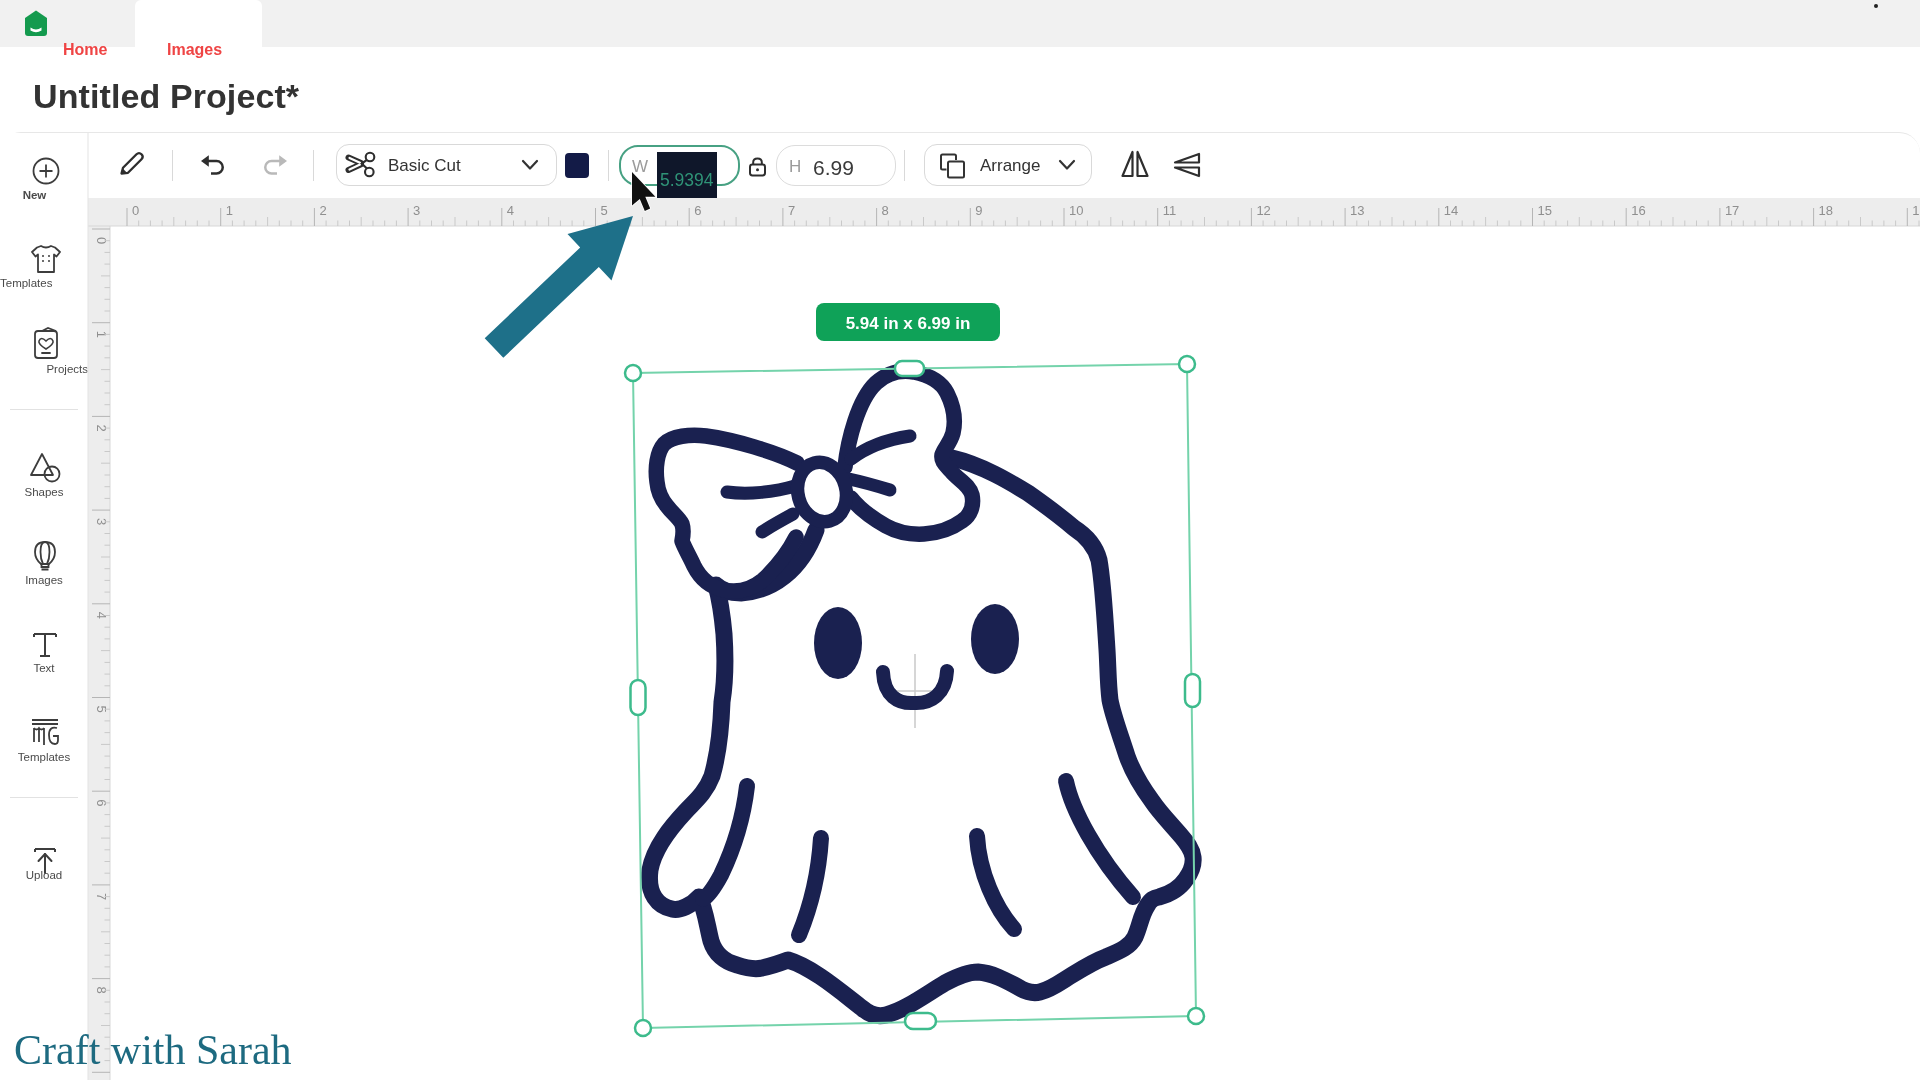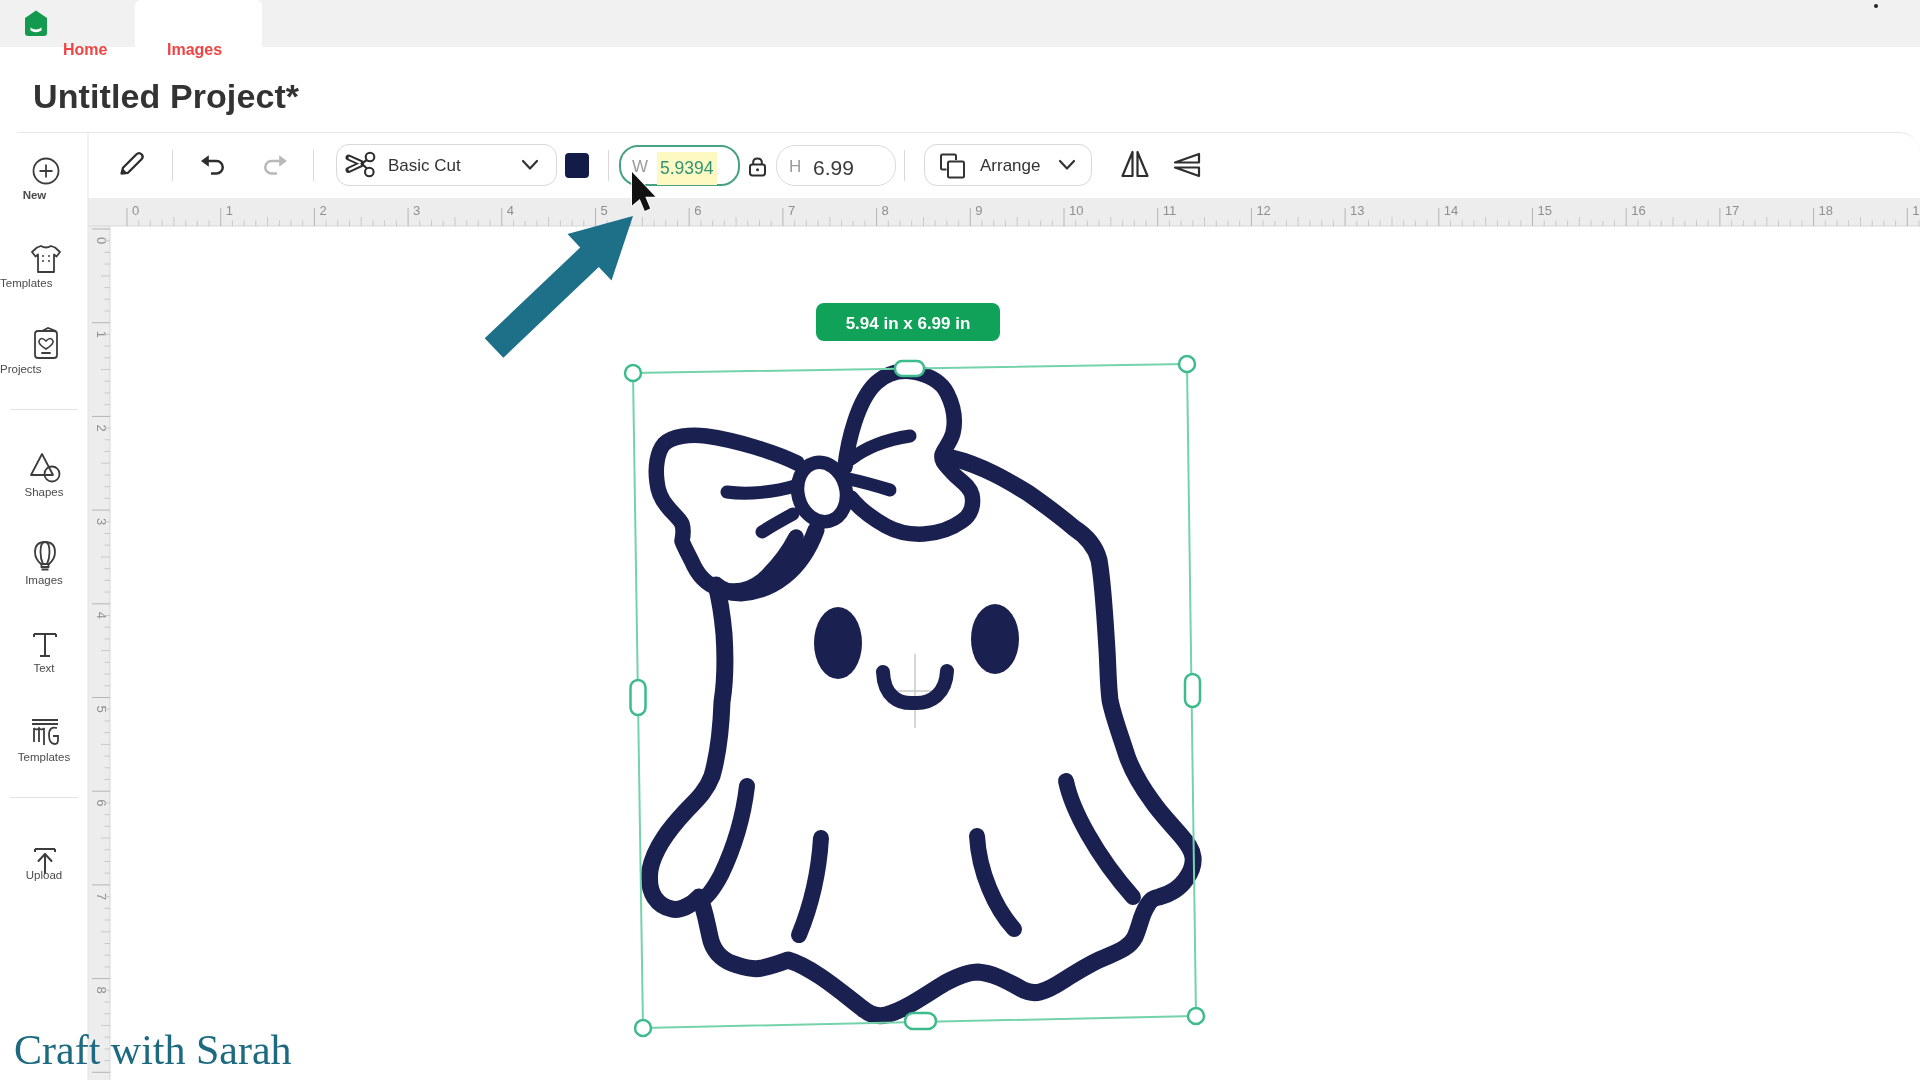--- a/index.html
+++ b/index.html
@@ -76,21 +76,21 @@
   <div class="abs tbtxt" style="left:388px;top:23px;">Basic Cut</div>
   <svg class="abs" style="left:521px;top:26px;" width="18" height="12" viewBox="0 0 18 12">
     <path d="M2 2 L9 9.5 L16 2" fill="none" stroke="#333" stroke-width="2.2" stroke-linecap="round" stroke-linejoin="round"></path>
   </svg>
 
   <div class="abs" style="left:565px;top:20px;width:24px;height:25px;border-radius:4px;background:#131b47;"></div>
   <div class="sep" style="left:608px;"></div>
 
   <div class="abs" style="left:619px;top:12px;width:121px;height:41px;border:2px solid #47a183;border-radius:19px;background:#fff;"></div>
   <div class="abs" style="left:632px;top:24px;font-size:17px;color:#9b9b9b;">W</div>
-  <div class="abs" style="left:657px;top:19px;padding:6px 3px;background:#fef9c3;font-size:17.5px;color:#2f9377;">5.9394</div>
+  <div class="abs" style="left:657px;top:19px;padding:18px 3px;background:#0f172a;font-size:17.5px;color:#2f9377;">5.9394</div>
 
   <svg class="abs" style="left:748px;top:23px;" width="19" height="21" viewBox="0 0 19 21">
     <rect x="2" y="8.6" width="15" height="10.8" rx="2.4" fill="none" stroke="#2e2e2e" stroke-width="2"></rect>
     <path d="M5.2 8.6 L5.2 6.2 Q5.2 2.4 9.5 2.4 Q13.8 2.4 13.8 6.2 L13.8 8.6" fill="none" stroke="#2e2e2e" stroke-width="2"></path>
     <circle cx="9.5" cy="13.7" r="1.5" fill="#2e2e2e"></circle>
   </svg>
 
   <div class="abs" style="left:776px;top:12px;width:120px;height:41px;border:1.5px solid #dcdcdc;border-radius:19px;background:#fff;"></div>
   <div class="abs" style="left:789px;top:24px;font-size:17px;color:#9b9b9b;">H</div>
   <div class="abs" style="left:813px;top:23px;font-size:21px;color:#3a3a3a;">6.99</div>
@@ -171,21 +171,21 @@
     </g>
 
     <g transform="translate(45,727)" stroke-width="2">
       <path d="M-10 -11 L-10 -8 M-10 -11 L10 -11 M10 -11 L10 -8"></path>
       <path d="M0 -6 L0 13 M0 -6 L-6.5 1 M0 -6 L6.5 1" stroke-linecap="round"></path>
     </g>
   </g>
 </svg>
 <div class="abs sidelabel" style="left:0;top:189px;width:69px;text-align:center;font-weight:bold;">New</div>
 <div class="abs sidelabel" style="left:0;top:277px;width:88px;text-align:left;">Templates</div>
-<div class="abs sidelabel" style="left:0;top:363px;width:88px;text-align:left;">Projects</div>
+<div class="abs sidelabel" style="left:0;top:363px;width:88px;text-align:right;">Projects</div>
 <div class="sidesep" style="top:409px;"></div>
 <div class="abs sidelabel" style="left:0;top:486px;width:88px;text-align:center;">Shapes</div>
 <div class="abs sidelabel" style="left:0;top:574px;width:88px;text-align:center;">Images</div>
 <div class="abs sidelabel" style="left:0;top:662px;width:88px;text-align:center;">Text</div>
 <div class="abs sidelabel" style="left:0;top:751px;width:88px;text-align:center;">Templates</div>
 <div class="sidesep" style="top:797px;"></div>
 <div class="abs sidelabel" style="left:0;top:869px;width:88px;text-align:center;">Upload</div>
 
 <svg id="scene" width="1920" height="1080" viewBox="0 0 1920 1080">
 

